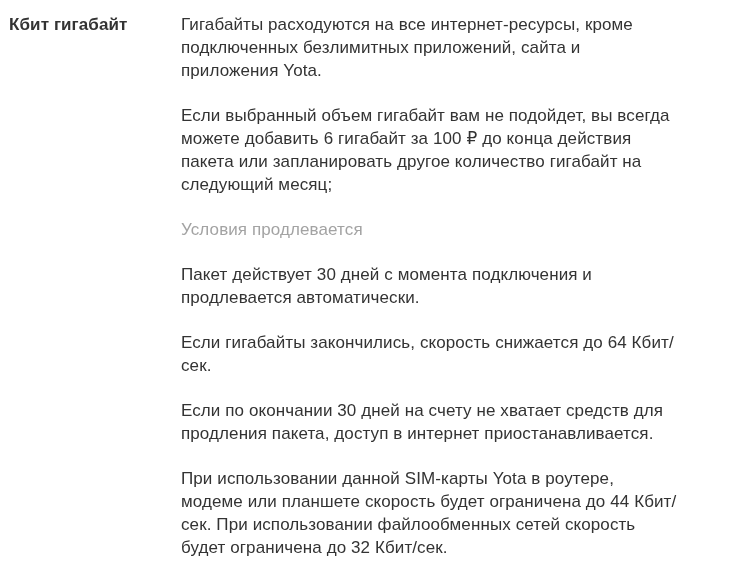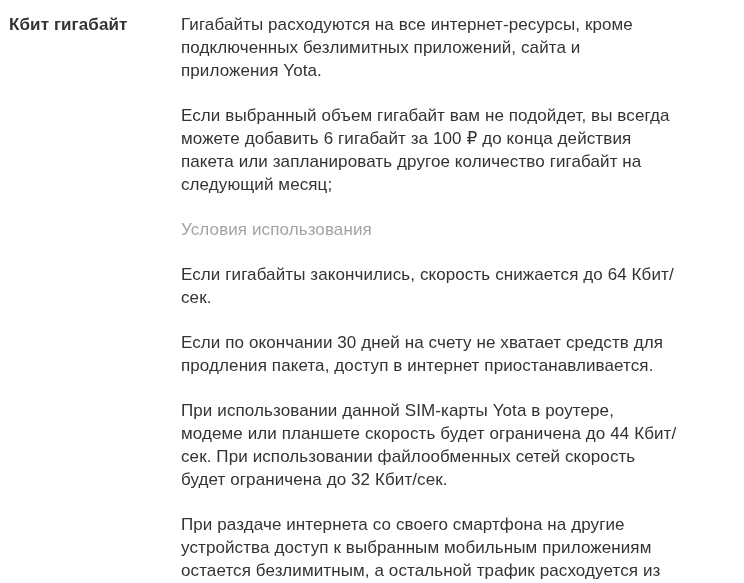--- a/index.html
+++ b/index.html
@@ -53,19 +53,20 @@
 </head>
 <body>
 
 <div class="layout">
   <div class="title-col">
     <div class="section-title">Кбит гигабайт</div>
   </div>
   <div class="content-col" id="content-col">
       <p class="paragraph">Гигабайты расходуются на все интернет-ресурсы, кроме подключенных безлимитных приложений, сайта и приложения Yota.</p>
       <p class="paragraph">Если выбранный объем гигабайт вам не подойдет, вы всегда можете добавить 6 гигабайт за 100 ₽ до конца действия пакета или запланировать другое количество гигабайт на следующий месяц;</p>
-      <p class="subheading">Условия использования</p>
+      <p class="subheading">Условия продлевается</p>
+      <p class="paragraph">Пакет действует 30 дней с момента подключения и продлевается автоматически.</p>
       <p class="paragraph">Если гигабайты закончились, скорость снижается до 64 Кбит/сек.</p>
       <p class="paragraph">Если по окончании 30 дней на счету не хватает средств для продления пакета, доступ в интернет приостанавливается.</p>
       <p class="paragraph">При использовании данной SIM-карты Yota в роутере, модеме или планшете скорость будет ограничена до 44 Кбит/сек. При использовании файлообменных сетей скорость будет ограничена до 32 Кбит/сек.</p>
       <p class="paragraph">При раздаче интернета со своего смартфона на другие устройства доступ к выбранным мобильным приложениям остается безлимитным, а остальной трафик расходуется из гигабайт.</p>
     </div>
 </div>
 
 </body></html>

